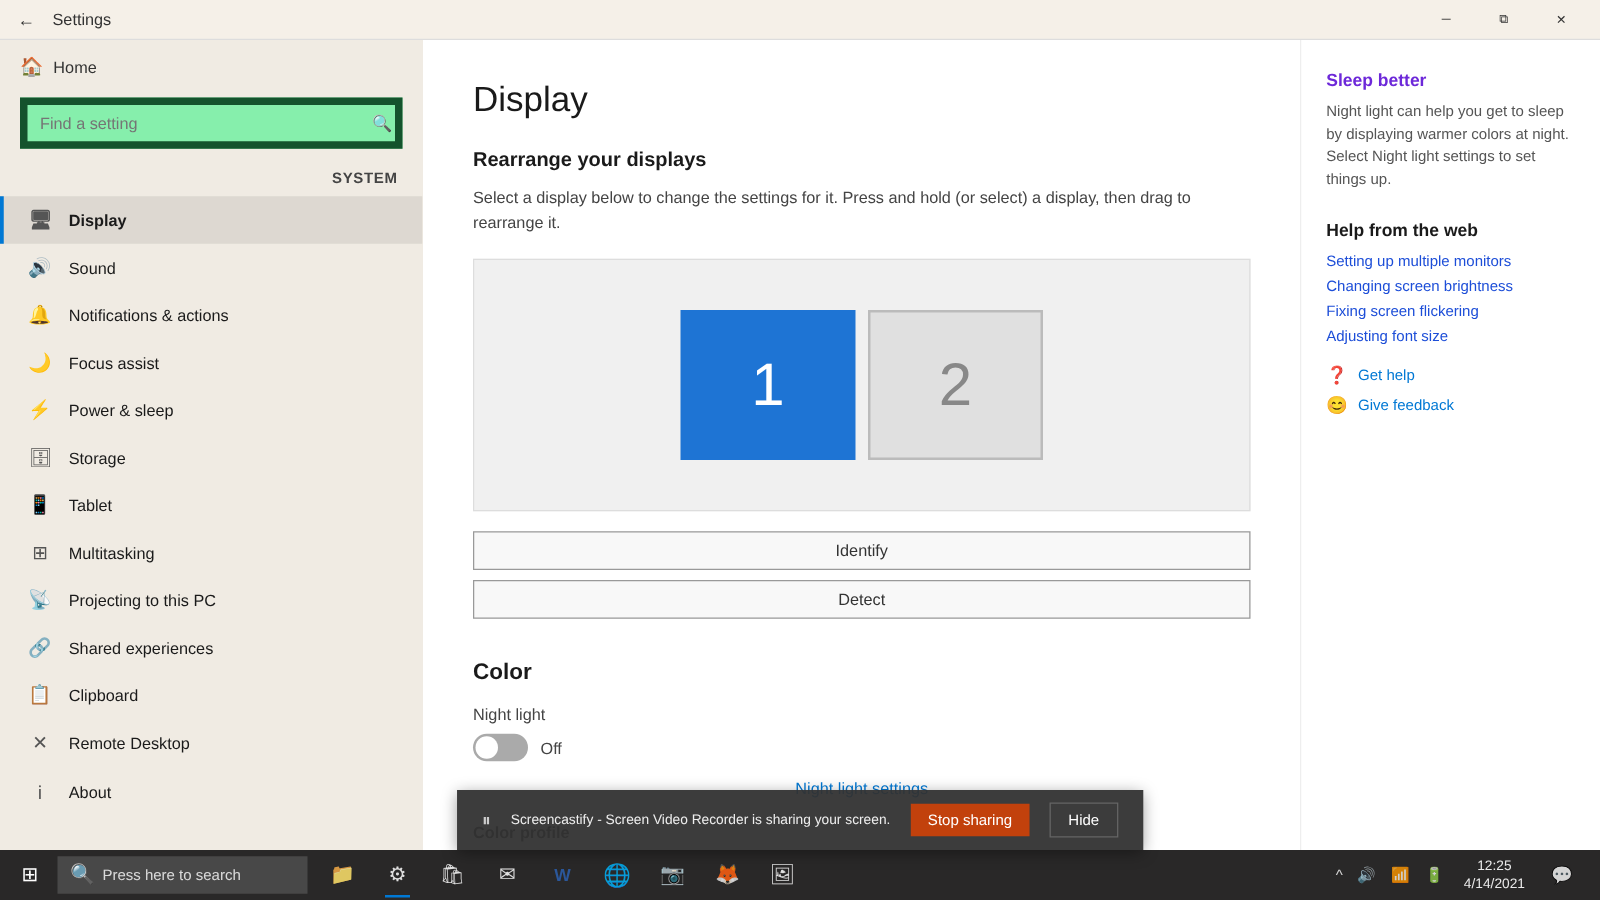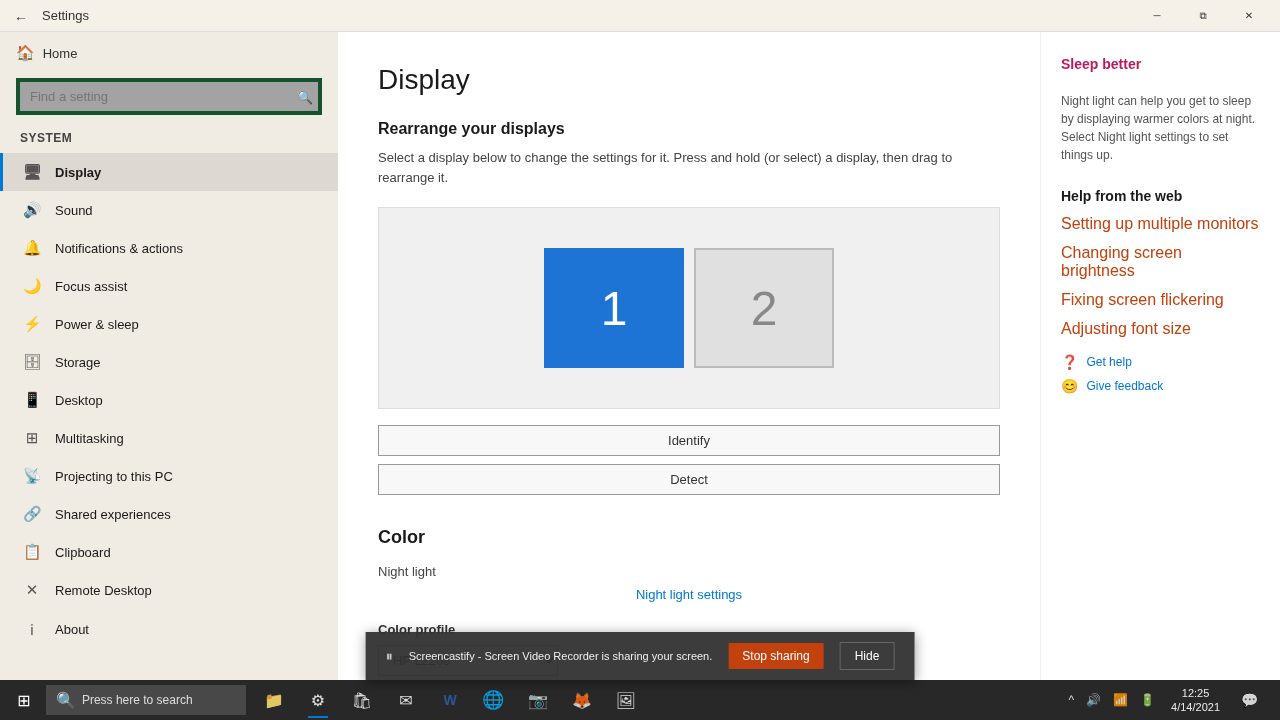--- a/index.html
+++ b/index.html
@@ -74,41 +74,42 @@
       color: #333;
       cursor: pointer;
     }
     .sidebar-search {
       margin: 4px 16px 12px;
       position: relative;
     }
     .sidebar-search input {
       width: 100%;
       padding: 7px 32px 7px 10px;
-      border: 4px solid #14532d;
-      background: #a3a3a3;
+      border: 6px solid #14532d;
+      background: #86efac;
       font-size: 13px;
       color: #333;
       outline: none;
     }
     .sidebar-search .search-icon {
       position: absolute;
       right: 8px;
       top: 50%;
       transform: translateY(-50%);
       color: #666;
       font-size: 13px;
     }
     .sidebar-section-label {
       font-size: 12px;
       font-weight: 600;
       color: #444;
       padding: 4px 20px 8px;
       text-transform: uppercase;
       letter-spacing: 0.5px;
+      text-align: right;
     }
     .nav-item {
       display: flex;
       align-items: center;
       padding: 10px 20px;
       gap: 14px;
       font-size: 13px;
       color: #1a1a1a;
       cursor: pointer;
       border-left: 3px solid transparent;
@@ -269,43 +270,42 @@
       width: 240px;
       background: white;
       padding: 24px 20px;
       border-left: 1px solid #eee;
       flex-shrink: 0;
       overflow-y: auto;
     }
     .right-section-title {
       font-size: 14px;
       font-weight: 600;
-      color: #be185d;
-      margin-bottom: 20px;
+      color: #6d28d9;
+      margin-bottom: 8px;
     }
     .right-section-text {
       font-size: 12px;
       color: #555;
       line-height: 1.5;
       margin-bottom: 24px;
     }
     .help-title {
       font-size: 14px;
       font-weight: 600;
       color: #1a1a1a;
       margin-bottom: 10px;
     }
     .help-link {
       display: block;
-      color: #c2410c;
-      font-size: 16px;
+      color: #1d4ed8;
+      font-size: 12px;
       text-decoration: none;
       margin-bottom: 6px;
       cursor: pointer;
-      margin-top: 11px;
     }
     .help-divider { margin: 16px 0; }
     .feedback-row {
       display: flex;
       align-items: center;
       gap: 8px;
       margin-bottom: 8px;
       cursor: pointer;
     }
     .feedback-icon {
@@ -509,21 +509,21 @@
     <div class="nav-item">
       <span class="nav-icon">⚡</span>
       <span>Power &amp; sleep</span>
     </div>
     <div class="nav-item">
       <span class="nav-icon">🗄</span>
       <span>Storage</span>
     </div>
     <div class="nav-item">
       <span class="nav-icon">📱</span>
-      <span>Desktop</span>
+      <span>Tablet</span>
     </div>
     <div class="nav-item">
       <span class="nav-icon">⊞</span>
       <span>Multitasking</span>
     </div>
     <div class="nav-item">
       <span class="nav-icon">📡</span>
       <span>Projecting to this PC</span>
     </div>
     <div class="nav-item">
@@ -559,20 +559,26 @@
     
     <div class="display-buttons">
       <button class="btn">Identify</button>
       <button class="btn">Detect</button>
     </div>
 
     
     <div class="color-section-title">Color</div>
 
     <div class="night-light-label">Night light</div>
+    <div class="toggle-row">
+      <div class="toggle">
+        <div class="knob"></div>
+      </div>
+      <span class="toggle-status">Off</span>
+    </div>
 
     <a class="night-light-link">Night light settings</a>
 
     <div class="color-profile-label">Color profile</div>
     <select class="color-profile-select">
       <option>HP L2208</option>
     </select>
   </div>
 
   <div class="right-panel">

